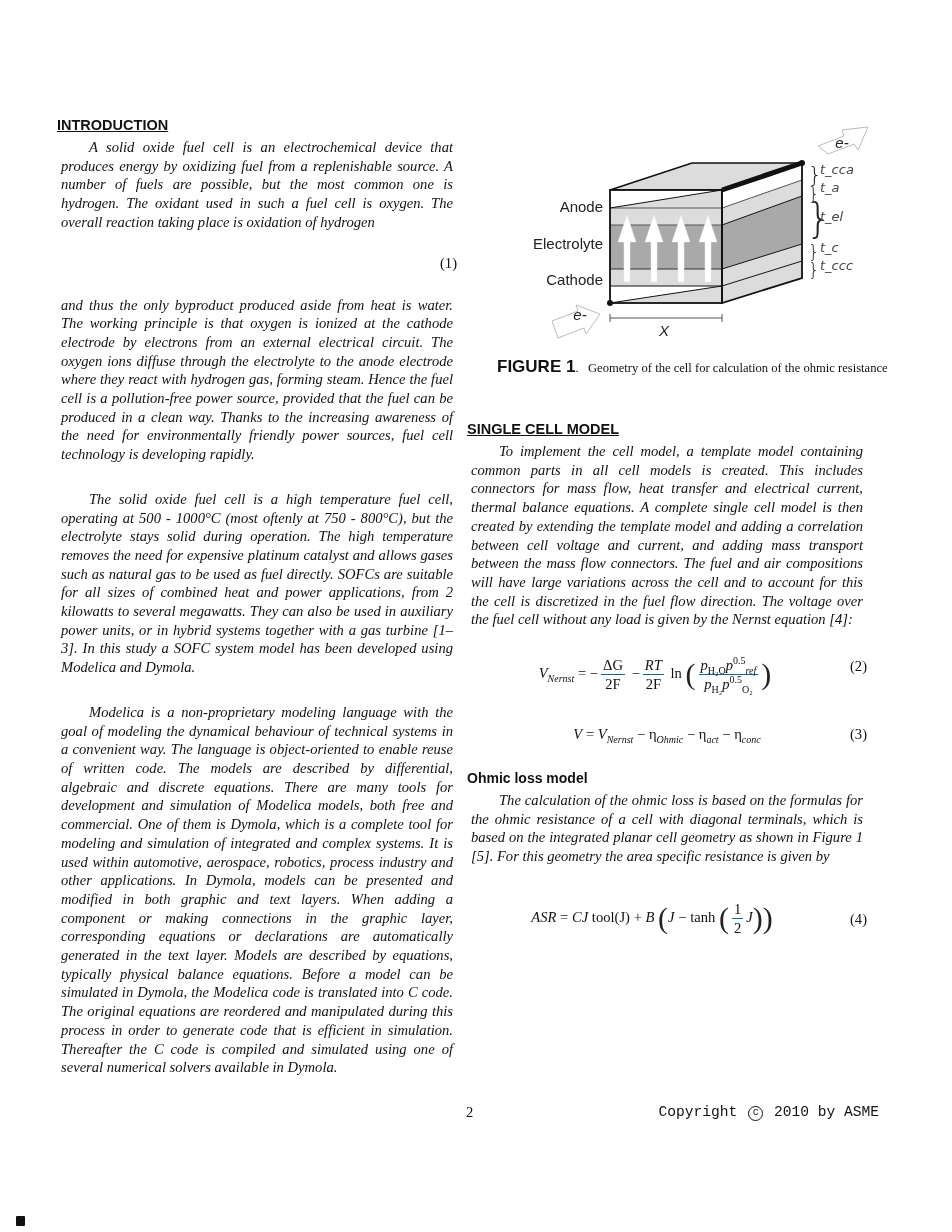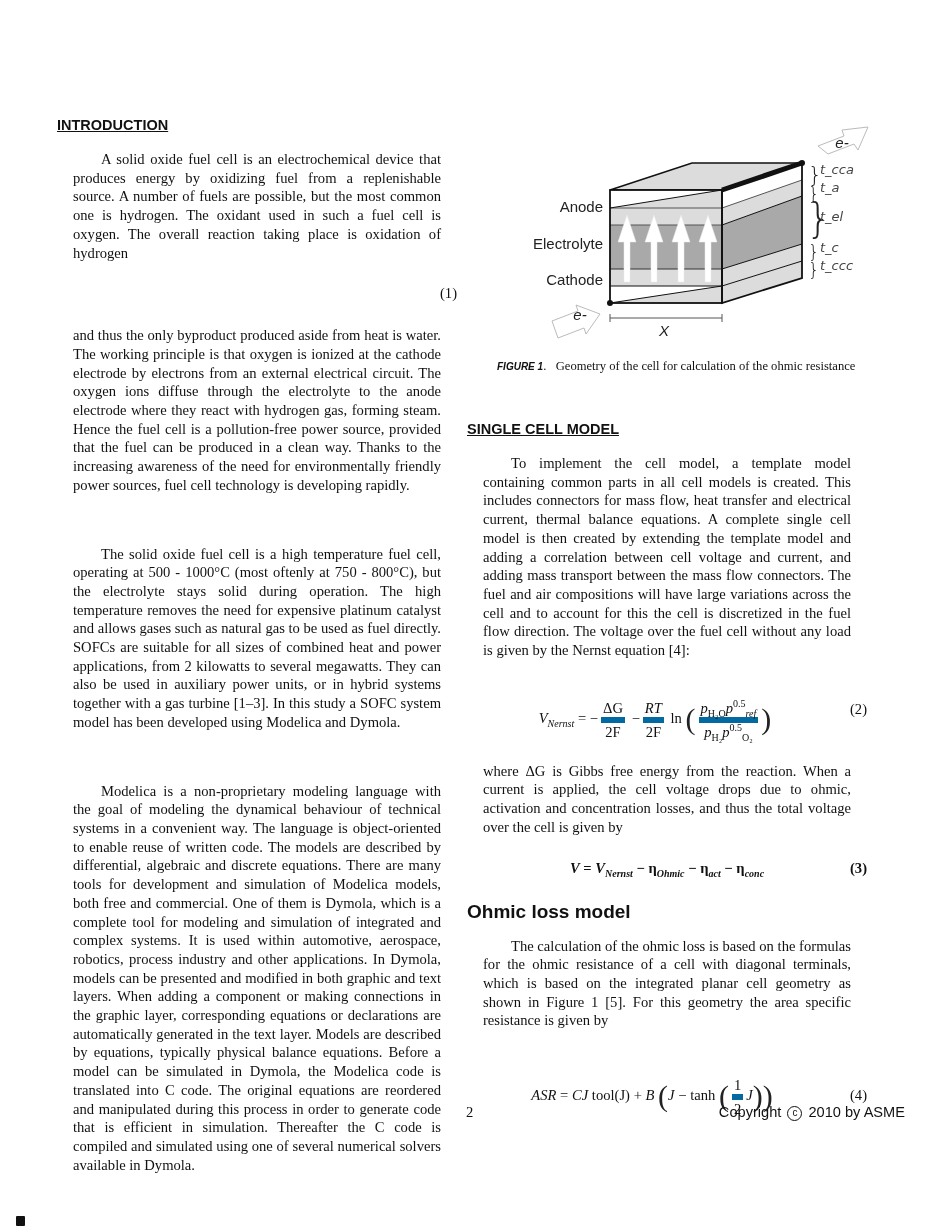--- a/index.html
+++ b/index.html
@@ -1,36 +1,36 @@
 <!DOCTYPE html>
 <html><head>
 <meta charset="utf-8">
 <style>
   html, body { margin: 0; padding: 0; background: #ffffff; }
   body { width: 952px; height: 1232px; position: relative; overflow: hidden; color: #111; }
   .col { position: absolute; width: 400px; font-family: "Liberation Serif", serif; font-size: 14.6px; line-height: 18.7px; text-align: justify; }
   .col-left { left: 57px; top: 116px; }
   .col-right { left: 467px; top: 136px; }
   h2.sec { font-family: "Liberation Sans", sans-serif; font-weight: bold; font-size: 14.5px; margin: 0; line-height: 18px; text-decoration: underline; }
-  h3.sub { font-family: "Liberation Sans", sans-serif; font-weight: bold; font-size: 19px; margin: 0; line-height: 18px; }
-  p { margin: 16px; }
+  h3.sub { font-family: "Liberation Sans", sans-serif; font-weight: bold; font-size: 14px; margin: 0; line-height: 18px; }
+  p { margin: 4px; font-style: italic; }
   p.indent { text-indent: 28px; }
   .eq { position: relative; height: 32px; font-family: "Liberation Serif", serif; font-size: 14.6px; }
   .eq .body { position: absolute; left: 0; right: 0; text-align: center; top: 6px; }
   .eq .num { position: absolute; right: 0; top: 6px; }
   i { font-style: italic; }
   sub, sup { font-size: 10px; line-height: 0; }
   .frac { display: inline-block; vertical-align: middle; text-align: center; margin: 0 3px; }
-  .frac .n { display: block; border-bottom: 6px solid #0369a1; padding: 0 2px; line-height: 18px; }
+  .frac .n { display: block; border-bottom: 1px solid #0369a1; padding: 0 2px; line-height: 18px; }
   .frac .d { display: block; line-height: 18px; text-align: center; }
   .figure { position: absolute; left: 500px; top: 118px; width: 380px; height: 225px; }
   .caption { position: absolute; left: 497px; top: 357px; width: 400px; font-family: "Liberation Serif", serif; font-size: 12.6px; line-height: 19px; text-align: justify; }
-  .caption .lbl { font-family: "Liberation Sans", sans-serif; font-weight: bold; font-size: 10px; font-style: italic; }
+  .caption .lbl { font-family: "Liberation Sans", sans-serif; font-weight: bold; font-size: 17px; }
   .footer-page { position: absolute; left: 466px; top: 1104px; font-family: "Liberation Serif", serif; font-size: 14.6px; }
-  .footer-copy { position: absolute; right: 47px; top: 1104px; font-family: Liberation Sans, sans-serif; font-size: 14.6px; }
+  .footer-copy { position: absolute; right: 73px; top: 1104px; font-family: Liberation Mono, monospace; font-size: 14.6px; }
   .circled { display: inline-block; width: 13px; height: 13px; border: 1px solid #111; border-radius: 50%; font-size: 10px; line-height: 12px; text-align: center; vertical-align: 1px; margin: 0 2px; }
   .corner-mark { position: absolute; left: 16px; top: 1216px; width: 9px; height: 10px; background: #111; border-radius: 1px; }
   .bigparen { font-size: 30px; font-weight: 100; line-height: 10px; vertical-align: -6px; color: #222; }
 </style>
 </head>
 <body>
 
 <div class="col col-left">
   <h2 class="sec">INTRODUCTION</h2>
   <p class="indent">A solid oxide fuel cell is an electrochemical device that produces energy by oxidizing fuel from a replenishable source. A number of fuels are possible, but the most common one is hydrogen. The oxidant used in such a fuel cell is oxygen. The overall reaction taking place is oxidation of hydrogen</p>
@@ -132,23 +132,22 @@
       <i>V</i><sub><i>Nernst</i></sub>
       <span>=</span>
       <span>−</span><span class="frac"><span class="n">ΔG</span><span class="d">2F</span></span>
       <span>−</span><span class="frac"><span class="n"><i>RT</i></span><span class="d">2F</span></span>
       <span>ln</span>
       <span class="bigparen">(</span><span class="frac"><span class="n"><i>p</i><sub>H₂O</sub><i>p</i><sup>0.5</sup><sub><i>ref</i></sub></span><span class="d"><i>p</i><sub>H₂</sub><i>p</i><sup>0.5</sup><sub>O₂</sub></span></span><span class="bigparen">)</span>
     </div>
     <span class="num" style="top:24px;">(2)</span>
   </div>
 
-  <p>where ΔG is Gibbs free energy from the reaction. When a current is applied, the cell voltage drops due to ohmic, activation and concentration losses, and thus the total voltage over the cell is given by</p>
 
-  <div class="eq" style="margin-top:16px; margin-bottom:18px;font-weight:bold;">
+  <div class="eq" style="margin-top:16px; margin-bottom:18px;">
     <div class="body">
       <i>V</i> <span>=</span>
       <i>V</i><sub><i>Nernst</i></sub>
       <span>−</span> <span>η</span><sub><i>Ohmic</i></sub>
       <span>−</span> <span>η</span><sub><i>act</i></sub>
       <span>−</span> <span>η</span><sub><i>conc</i></sub>
     </div>
     <span class="num">(3)</span>
   </div>
 

